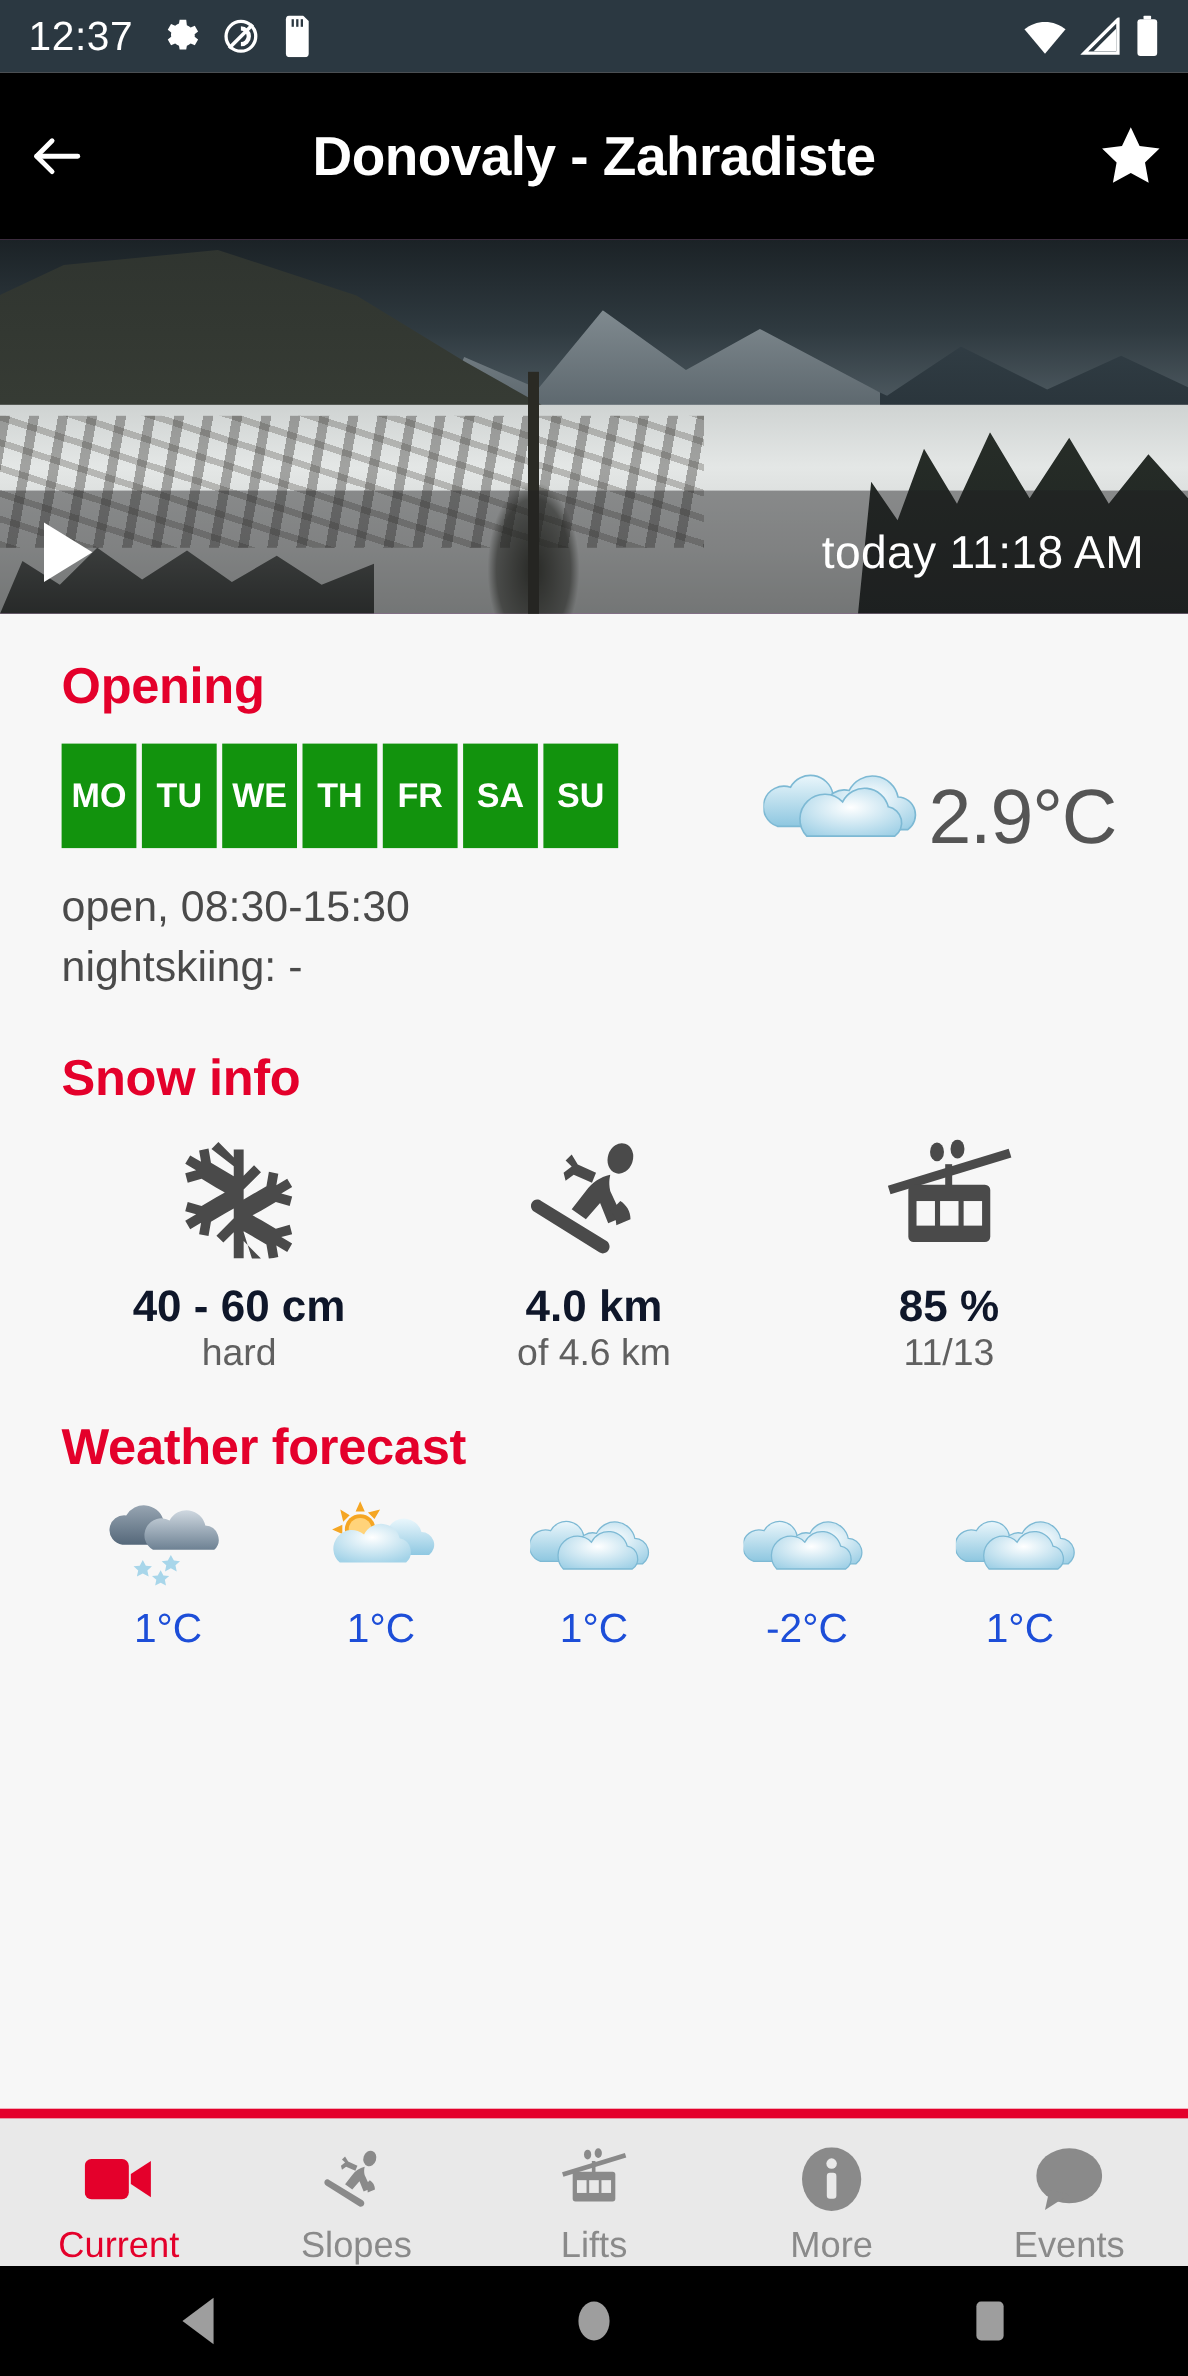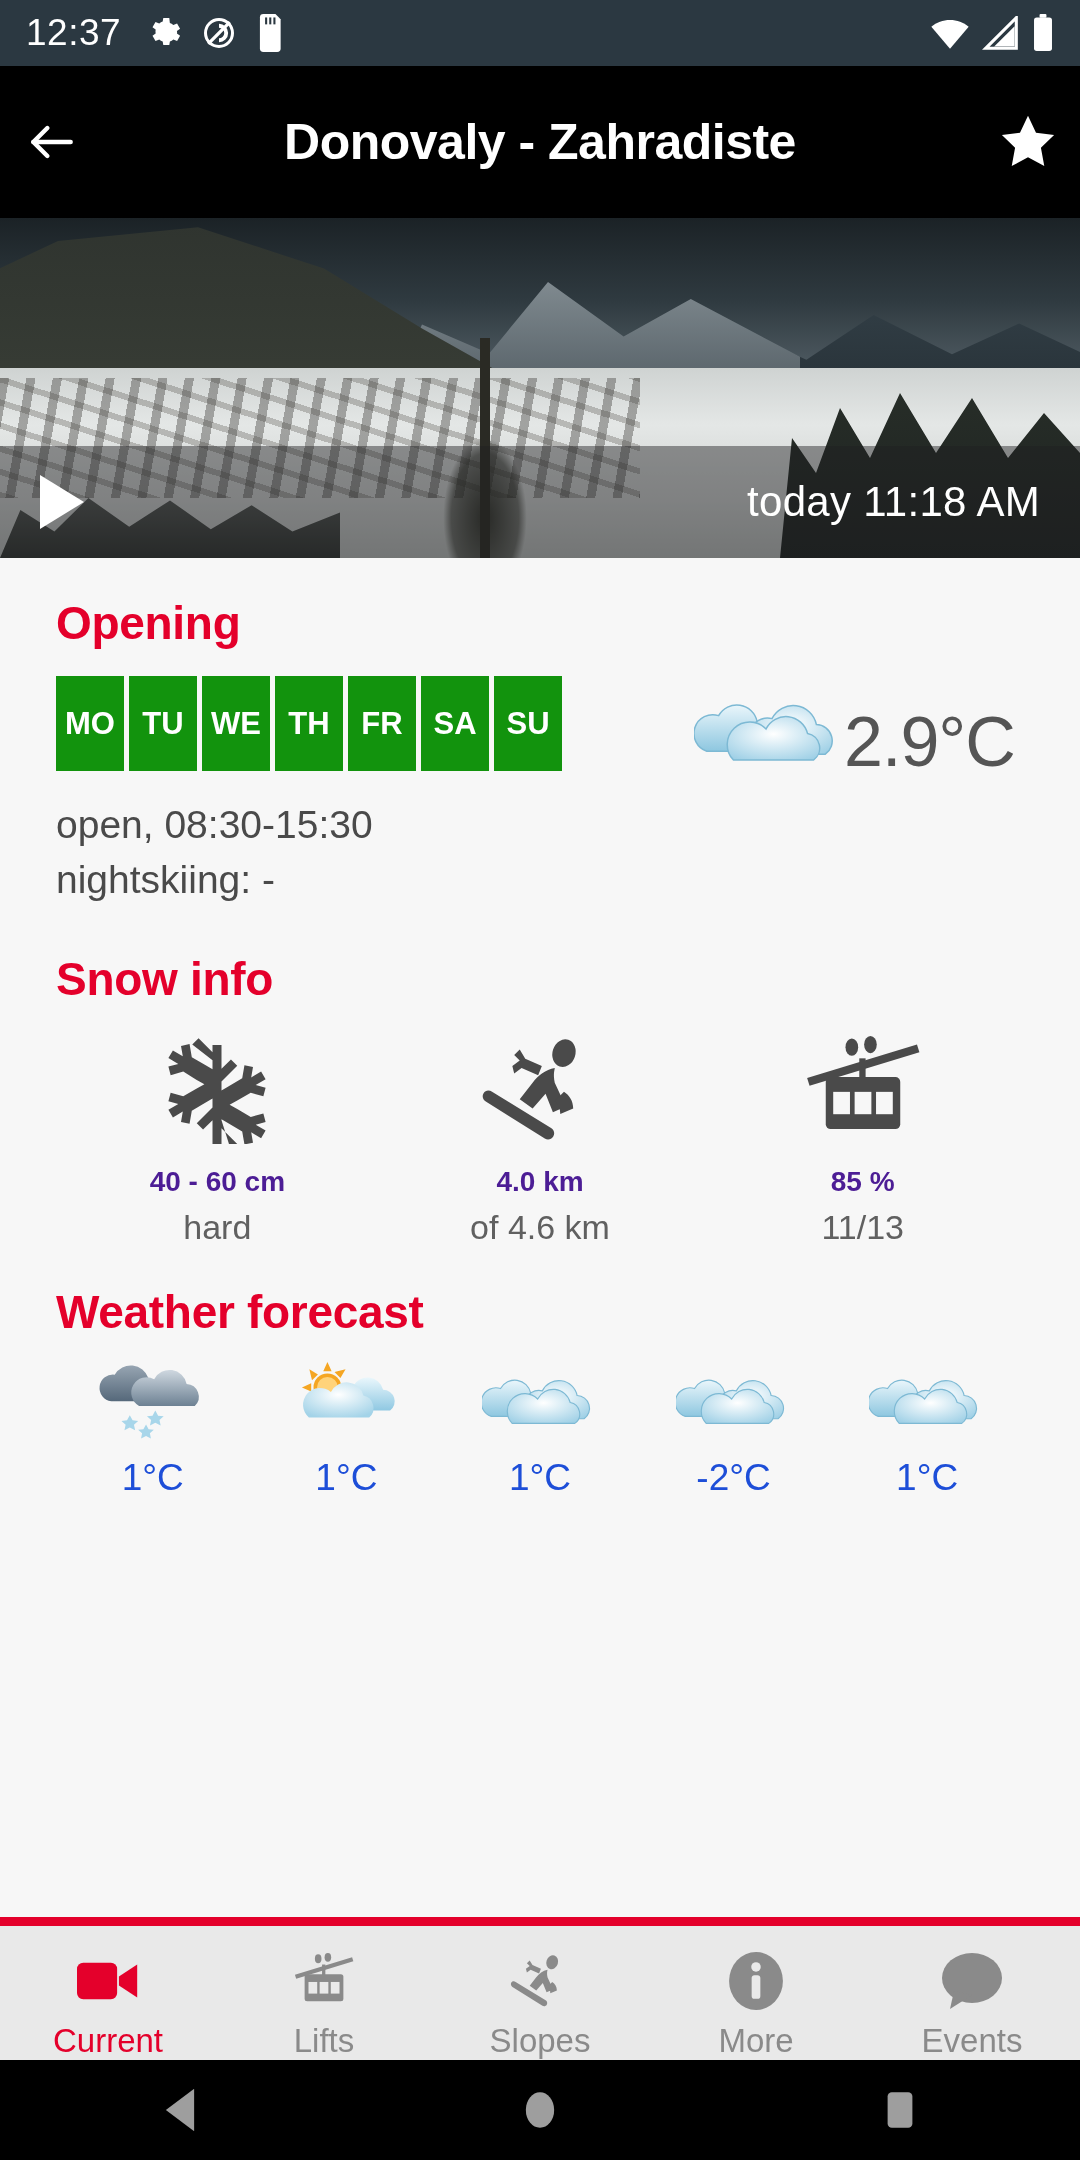--- a/index.html
+++ b/index.html
@@ -121,22 +121,22 @@
     margin-left:auto; width:330px; text-align:center;
     display:flex; flex-direction:row; align-items:center;
   }
   .temp-now { font-size:70px; color:#555; letter-spacing:-1px; margin-top:26px; }
 
   
   .snow-title { padding-top:44px; }
   .snow-grid { display:flex; margin-top:28px; }
   .snow-cell { flex:1; display:flex; flex-direction:column; align-items:center; }
   .snow-icon { height:110px; display:flex; align-items:flex-end; justify-content:center; }
-  .snow-value { font-size:28px; font-weight:700; color:#4c1d95; margin-top:22px; }
-  .snow-sub { font-size:34px; color:#606060; margin-top:10px; }
+  .snow-value { font-size:40px; font-weight:700; color:#0f172a; margin-top:22px; }
+  .snow-sub { font-size:34px; color:#606060; }
 
   
   .fc-title { padding-top:38px; }
   .fc-grid { display:flex; margin-top:18px; }
   .fc-cell { flex:1; display:flex; flex-direction:column; align-items:center; }
   .fc-icon { height:84px; display:flex; align-items:center; justify-content:center; }
   .fc-temp { font-size:37px; color:#1d4ed8; margin-top:16px; }
 
   
   .redline { position:absolute; left:0; bottom:234px; width:1080px; height:9px; background:#e4002b; }
@@ -410,47 +410,47 @@
       <div class="nav-icon">
         <svg width="62" height="44" viewBox="0 0 34 22" fill="#e4002b">
           <rect x="0" y="1" width="22" height="20" rx="3.4"></rect>
           <path d="M23 8.5l10-6.5v18l-10-6.5z"></path>
         </svg>
       </div>
       <div class="nav-label">Current</div>
     </div>
     <div class="navitem">
       <div class="nav-icon">
+        <svg width="60" height="58" viewBox="0 0 64 58" fill="#8a8a8a">
+          <ellipse cx="45" cy="9" rx="6.2" ry="7.6" transform="rotate(18 45 9)"></ellipse>
+          <path d="M40 17c-5 1-9 4-12 8l-7 9 7 5 7-8 4 10 7-3-6-13c-1-5 0-7 0-8z"></path>
+          <path d="M45 30c3 2 5 5 5 9l-7 3c0-3-1-5-3-7z"></path>
+          <path d="M24 12l9 4-2 5-9-4-4 3-1-4 4-3-3-3 3-3z"></path>
+          <path d="M6 30c-1.6-1.2-3.6-.9-4.6.7-1 1.6-.4 3.6 1.2 4.6l32 20c1.6 1 3.6.5 4.6-1.1 1-1.6.4-3.6-1.2-4.6z"></path>
+        </svg>
+      </div>
+      <div class="nav-label">Slopes</div>
+    </div>
+    <div class="navitem">
+      <div class="nav-icon">
         <svg width="62" height="58" viewBox="0 0 64 58" fill="#8a8a8a">
           <ellipse cx="26" cy="6" rx="3.4" ry="4.6"></ellipse>
           <ellipse cx="36" cy="4.6" rx="3.4" ry="4.6"></ellipse>
           <path d="M2 22.5L61 4.5l1.3 4.2L3.3 26.7z"></path>
           <rect x="30" y="12" width="3.4" height="12"></rect>
           <rect x="12" y="22" width="40" height="28" rx="2.6"></rect>
           <rect x="16" y="30" width="9" height="12" fill="#e9e9e9"></rect>
           <rect x="27.5" y="30" width="9" height="12" fill="#e9e9e9"></rect>
           <rect x="39" y="30" width="9" height="12" fill="#e9e9e9"></rect>
         </svg>
       </div>
       <div class="nav-label">Lifts</div>
     </div>
     <div class="navitem">
       <div class="nav-icon">
-        <svg width="60" height="58" viewBox="0 0 64 58" fill="#8a8a8a">
-          <ellipse cx="45" cy="9" rx="6.2" ry="7.6" transform="rotate(18 45 9)"></ellipse>
-          <path d="M40 17c-5 1-9 4-12 8l-7 9 7 5 7-8 4 10 7-3-6-13c-1-5 0-7 0-8z"></path>
-          <path d="M45 30c3 2 5 5 5 9l-7 3c0-3-1-5-3-7z"></path>
-          <path d="M24 12l9 4-2 5-9-4-4 3-1-4 4-3-3-3 3-3z"></path>
-          <path d="M6 30c-1.6-1.2-3.6-.9-4.6.7-1 1.6-.4 3.6 1.2 4.6l32 20c1.6 1 3.6.5 4.6-1.1 1-1.6.4-3.6-1.2-4.6z"></path>
-        </svg>
-      </div>
-      <div class="nav-label">Slopes</div>
-    </div>
-    <div class="navitem">
-      <div class="nav-icon">
         <svg width="56" height="58" viewBox="0 0 26 28" fill="#8a8a8a">
           <ellipse cx="13" cy="14" rx="13" ry="14"></ellipse>
           <circle cx="13" cy="7.2" r="2.3" fill="#e9e9e9"></circle>
           <rect x="10.9" y="11.2" width="4.2" height="11.4" rx="1.4" fill="#e9e9e9"></rect>
         </svg>
       </div>
       <div class="nav-label">More</div>
     </div>
     <div class="navitem">
       <div class="nav-icon">

